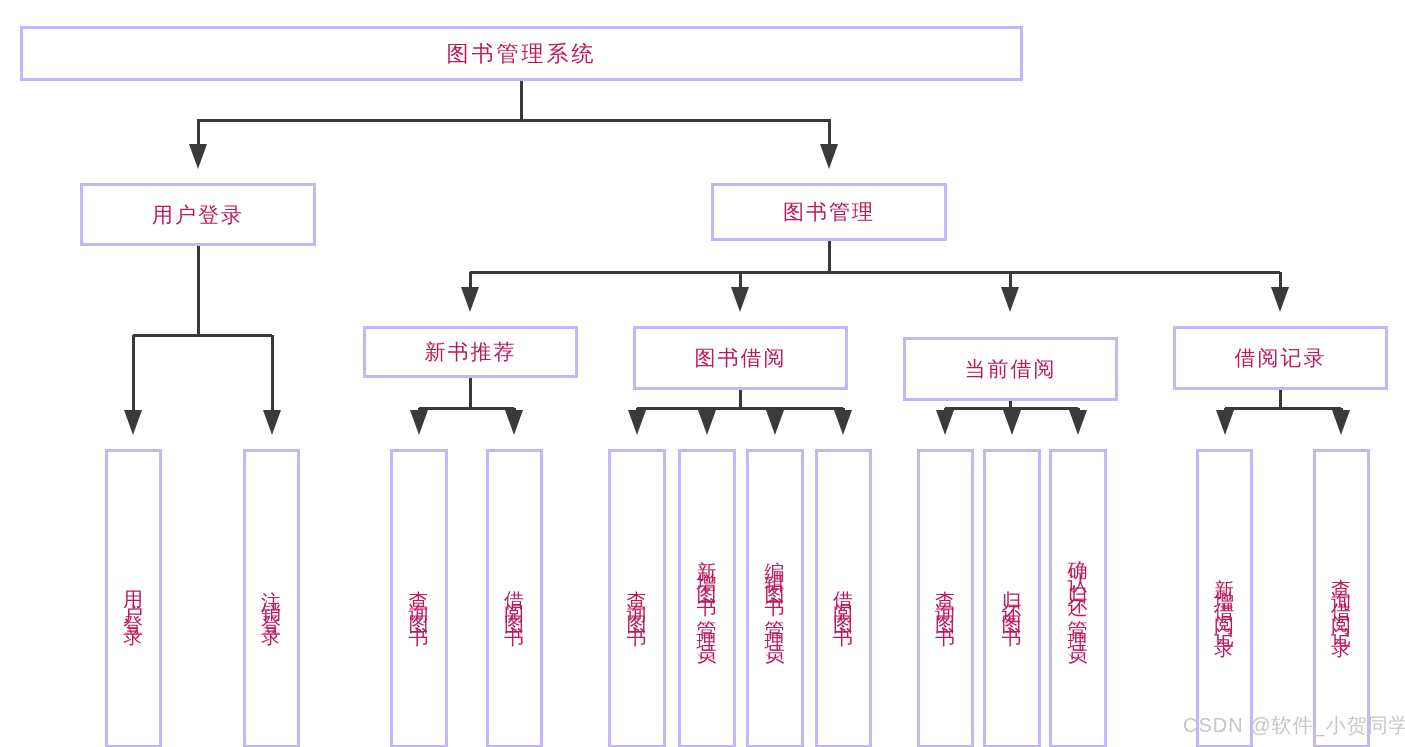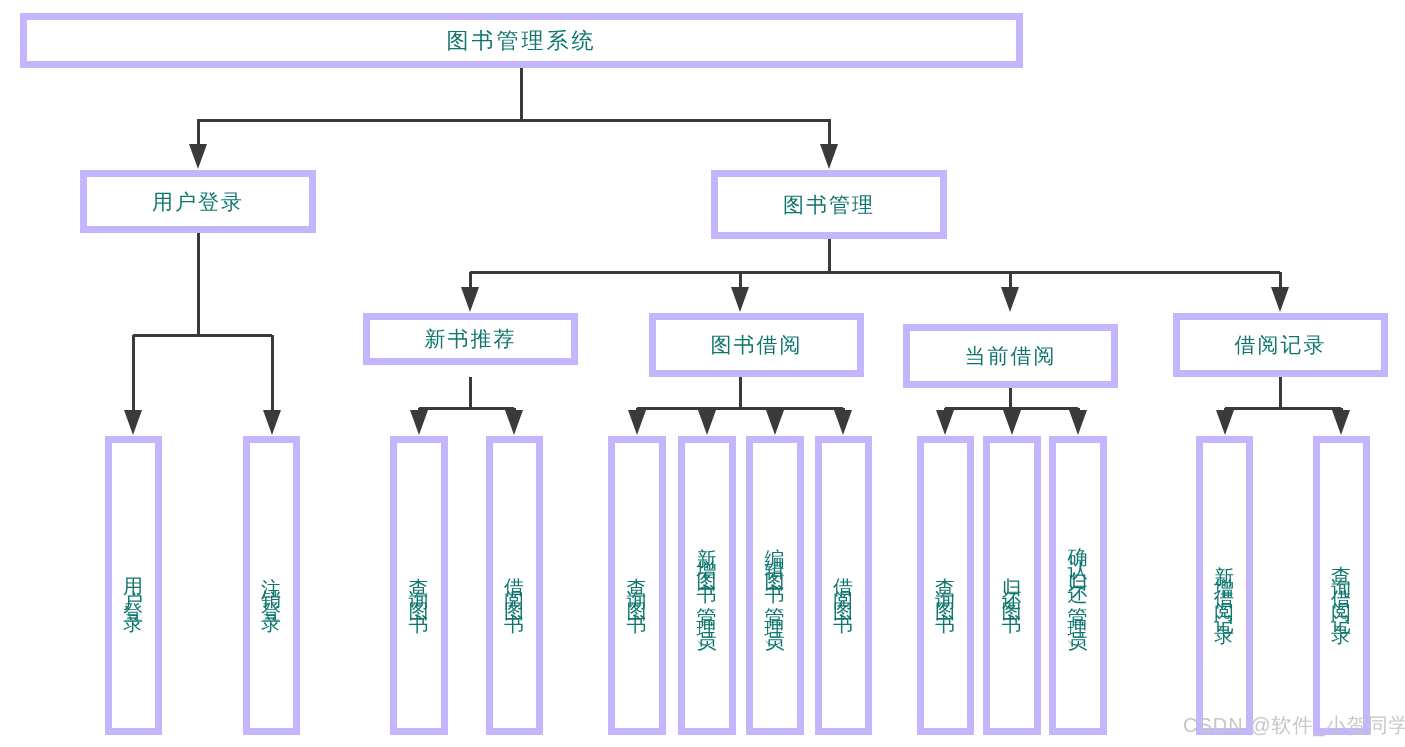--- a/index.html
+++ b/index.html
@@ -15,26 +15,27 @@
     overflow: hidden;
   }
   .wires {
     position: absolute;
     left: 0; top: 0;
     width: 1405px; height: 747px;
   }
   .node {
     position: absolute;
     background: #ffffff;
-    border: 7px solid #c4b5fd;
+    border: 3px solid #c4b5fd;
     box-sizing: border-box;
     display: flex;
     align-items: center;
     justify-content: center;
-    color: #0f766e;
+    color: #be185d;
+    margin-top: 13px;
   }
   .node.h span {
     font-size: 21px;
     letter-spacing: 2px;
     white-space: nowrap;
   }
   .node.root span {
     font-size: 22px;
     letter-spacing: 3px;
   }
@@ -116,28 +117,28 @@
       M1341,435 L1332,410 L1350,410 Z"></path>
   </svg>
 
   <div class="node h root" style="left:20px; top:13px; width:1003px; height:55px;">
     <span>图书管理系统</span>
   </div>
 
   <div class="node h" style="left:80px; top:170px; width:236px; height:63px;">
     <span>用户登录</span>
   </div>
-  <div class="node h" style="left:711px; top:170px; width:236px; height:69px;">
+  <div class="node h" style="left:711px; top:170px; width:236px; height:58px;">
     <span>图书管理</span>
   </div>
 
   <div class="node h" style="left:363px; top:313px; width:215px; height:52px;">
     <span>新书推荐</span>
   </div>
-  <div class="node h" style="left:649px; top:313px; width:215px; height:64px;">
+  <div class="node h" style="left:633px; top:313px; width:215px; height:64px;">
     <span>图书借阅</span>
   </div>
   <div class="node h" style="left:903px; top:324px; width:215px; height:64px;">
     <span>当前借阅</span>
   </div>
   <div class="node h" style="left:1173px; top:313px; width:215px; height:64px;justify-content:center;">
     <span>借阅记录</span>
   </div>
 
   <div class="node v" style="left:105px; top:436px; width:57px; height:299px;">

